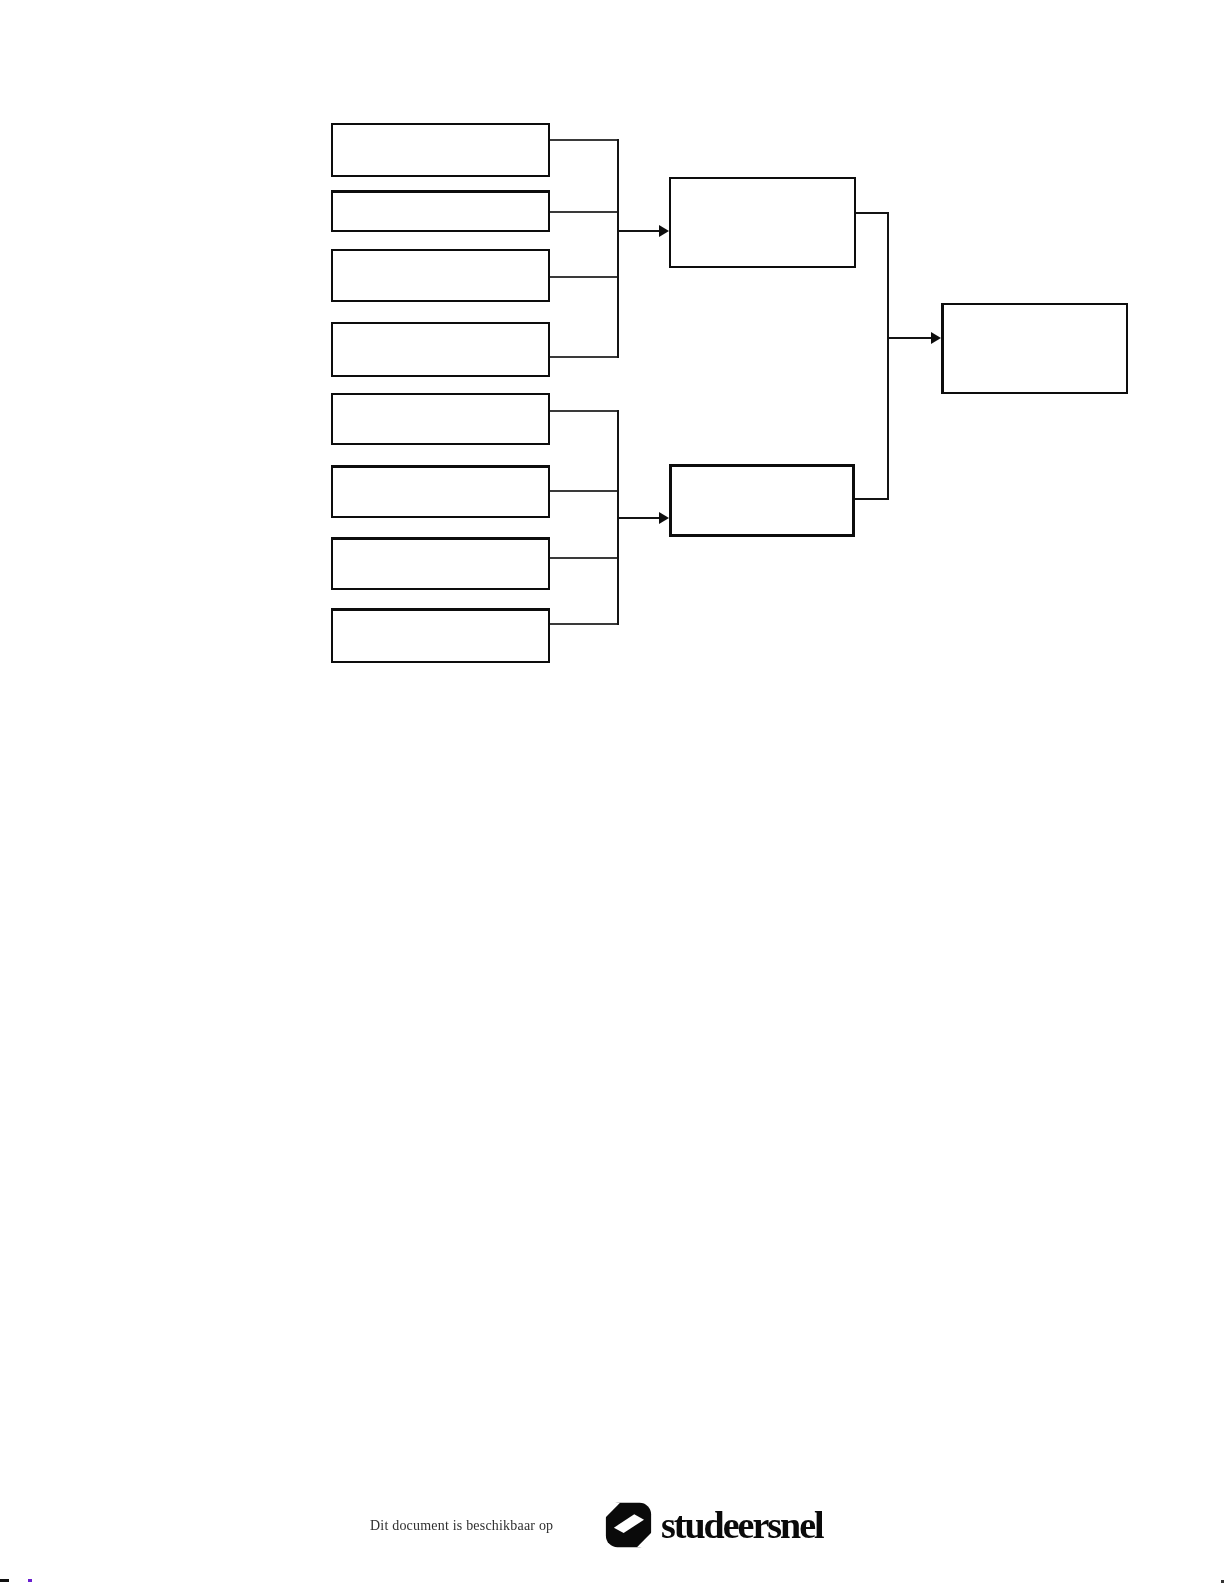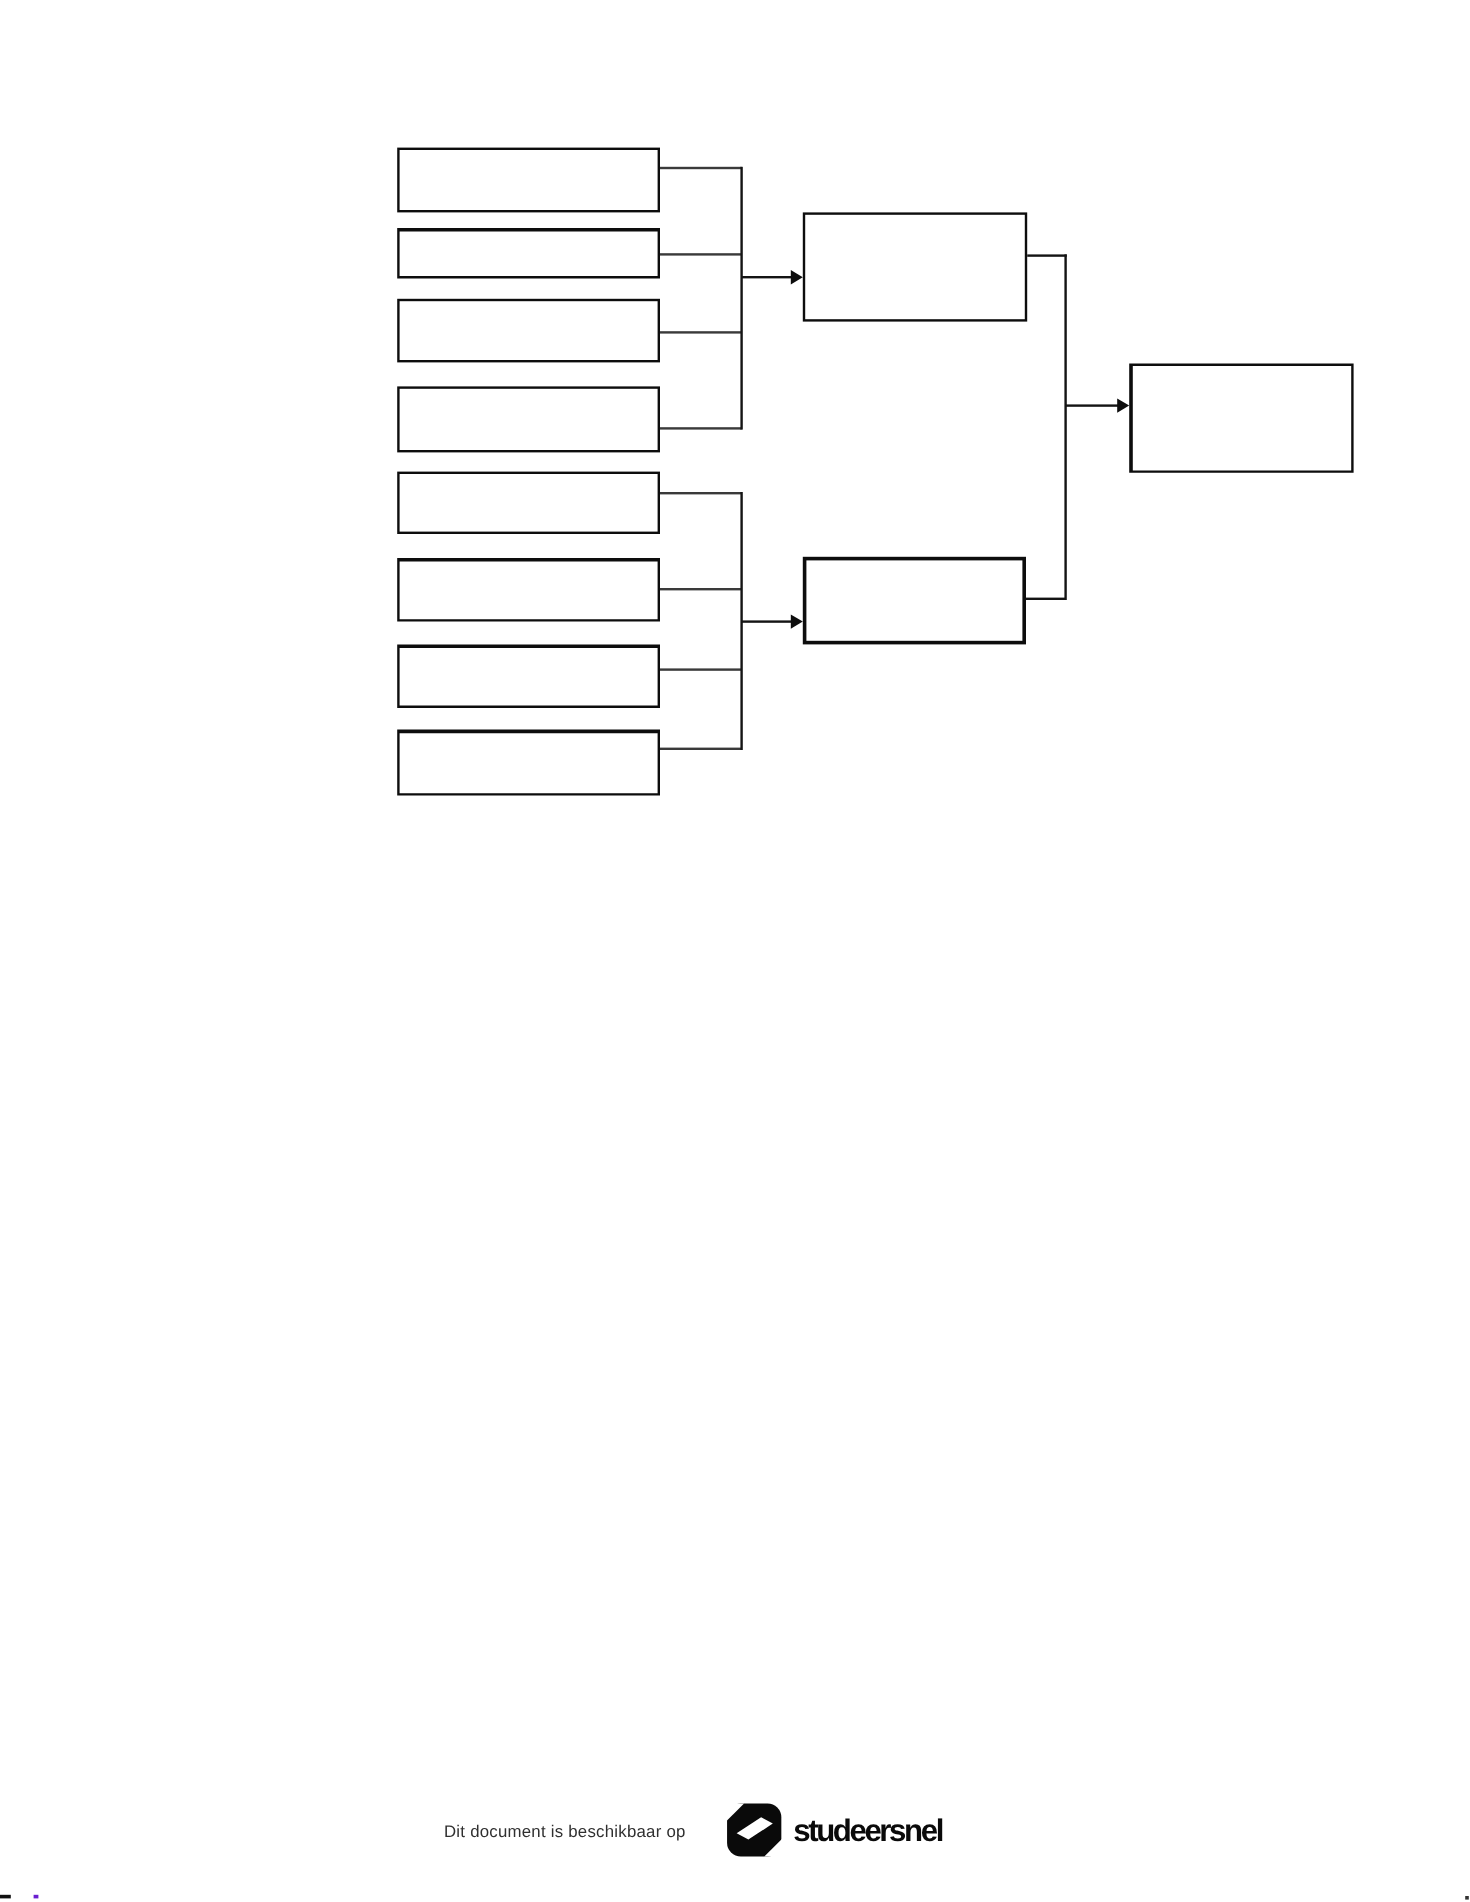--- a/index.html
+++ b/index.html
@@ -1,17 +1,17 @@
 <!DOCTYPE html>
 <html><head>
 <meta charset="utf-8">
 <style>
   html,body{margin:0;padding:0;background:#ffffff;}
   .page{position:relative;width:1225px;height:1585px;background:#ffffff;overflow:hidden;
-        font-family:Liberation Sans, sans-serif;text-align:right;}
+        font-family:Liberation Serif, serif;text-align:right;}
   
   .box{position:absolute;background:#ffffff;border:2px solid #0d0d0d;box-sizing:border-box;}
   .b1{left:331px;top:123px;width:219px;height:54px;}
   .b2{left:331px;top:190px;width:219px;height:42px;border-top-width:3px;}
   .b3{left:331px;top:249px;width:219px;height:53px;}
   .b4{left:331px;top:322px;width:219px;height:55px;}
   .b5{left:331px;top:393px;width:219px;height:52px;}
   .b6{left:331px;top:465px;width:219px;height:53px;border-top-width:3px;}
   .b7{left:331px;top:537px;width:219px;height:53px;border-top-width:3px;}
   .b8{left:331px;top:608px;width:219px;height:55px;border-top-width:3px;}
@@ -24,21 +24,21 @@
   .vline{width:2px;}
   .stub{background:#3a3a3a;}
   .arrowhead{position:absolute;width:0;height:0;
              border-top:6px solid transparent;border-bottom:6px solid transparent;
              border-left:10px solid #0d0d0d;}
   
   .footer-text{position:absolute;left:370px;top:1518px;font-size:14px;color:#303030;
                letter-spacing:.2px;}
   .logo{position:absolute;left:605px;top:1501px;display:flex;align-items:center;}
   .logo svg{width:47px;height:48px;display:block;}
-  .wordmark{margin-left:9px;font-size:26px;font-weight:bold;color:#0a0a0a;
+  .wordmark{margin-left:9px;font-size:38px;font-weight:bold;color:#0a0a0a;
             letter-spacing:-2px;line-height:48px;}
   
   .artifact{position:absolute;}
 </style>
 </head>
 <body>
 
 <div class="page">
 
   <div class="box b1"></div>

